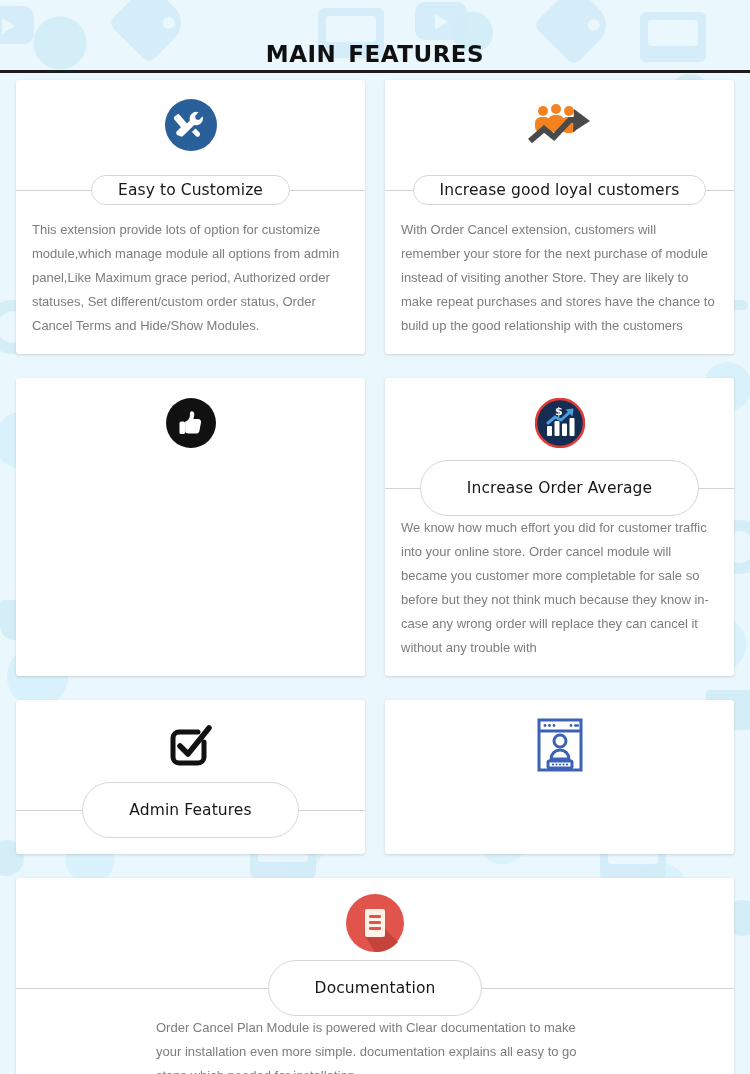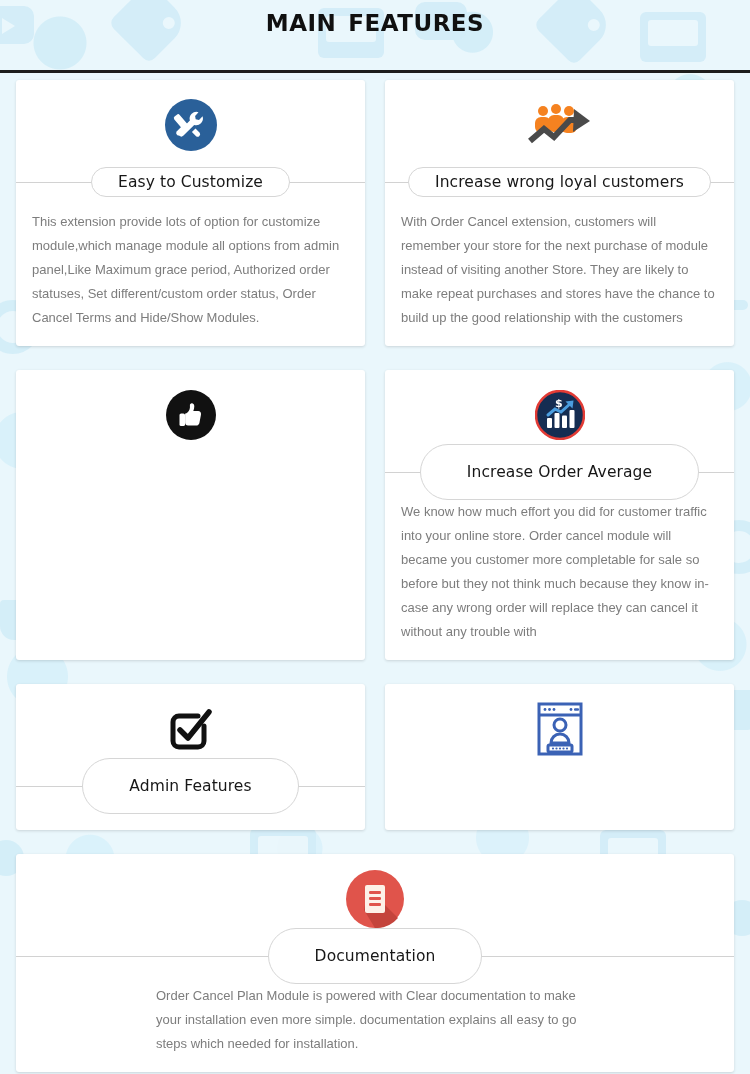--- a/index.html
+++ b/index.html
@@ -97,21 +97,21 @@
     background: transparent;
     border: 11px solid #d3edf8;
   }
 
   
   #header {
     position: relative;
     z-index: 2;
     height: 73px;
     display: flex;
-    align-items: flex-start;
+    align-items: flex-end;
     justify-content: center;
     border-bottom: 3px solid #1d1d1d;
   }
   #page-title {
     font-family: "DejaVu Sans", sans-serif;
     font-weight: bold;
     font-size: 33px;
     color: #101010;
     letter-spacing: .5px;
     font-variant: small-caps;
@@ -149,21 +149,21 @@
     margin-bottom: 6px;
   }
   .icon-wrap svg { display: block; }
 
   
   .pill-row {
     position: relative;
     display: flex;
     justify-content: center;
     align-items: center;
-    margin: 8px -10px 10px -10px;
+    margin: 16px -10px 10px -10px;
     height: 36px;
   }
   .pill-row::before {
     content: "";
     position: absolute;
     left: 0; right: 0; top: 50%;
     height: 1px;
     background: #d2d2d2;
   }
   .pill {
@@ -250,21 +250,21 @@
             <circle cx="32" cy="8" r="5"></circle>
               <rect x="24" y="14" width="16" height="17" rx="6"></rect>
             <circle cx="45" cy="10" r="5"></circle>
               <rect x="37" y="16" width="16" height="16" rx="6"></rect>
           </g>
           <path d="M6 40 L20 28 L30 36 L46 19 L58 19" fill="none" stroke="#4a4a4a" stroke-width="6" stroke-linejoin="miter"></path>
           <path d="M50 8 L66 20 L49 31 Z" fill="#4a4a4a"></path>
         </svg>
       </div>
       <div class="pill-row">
-        <div class="pill">Increase wrong loyal customers</div>
+        <div class="pill">Increase good loyal customers</div>
       </div>
       <div class="body-text">With Order Cancel extension, customers will remember your store for the next purchase of module instead of visiting another Store. They are likely to make repeat purchases and stores have the chance to build up the good relationship with the customers</div>
     </div>
   </div>
 
   <div class="row">
 
     <div class="card">
       <div class="icon-wrap">
         <svg width="52" height="52" viewBox="0 0 52 52">

